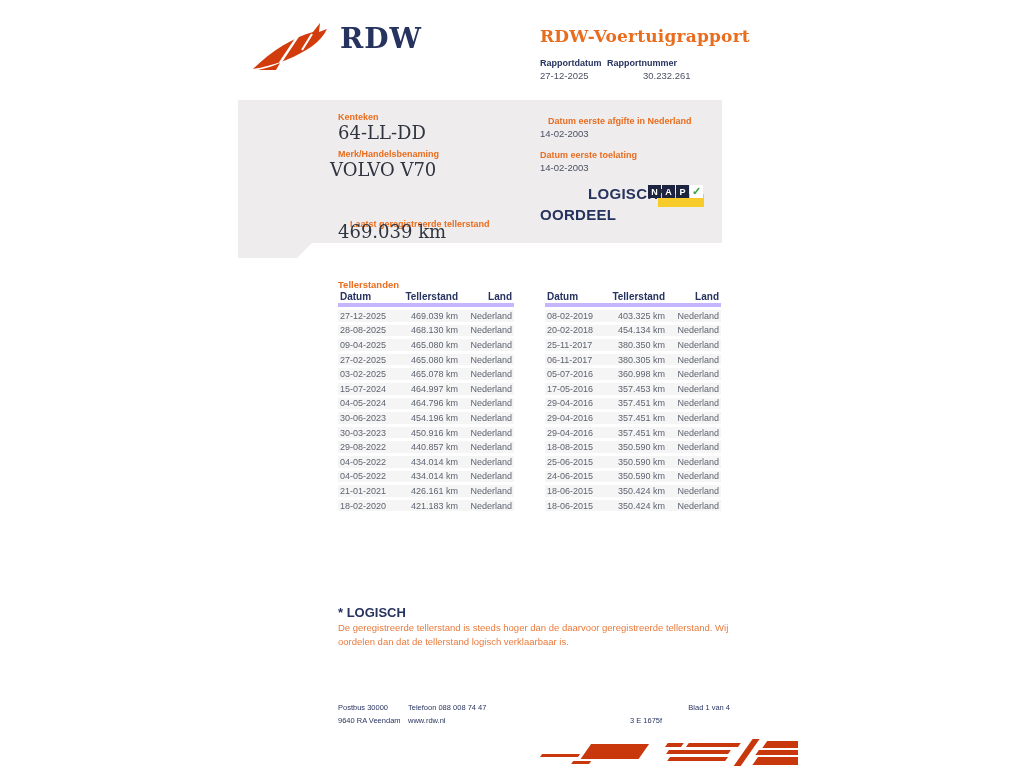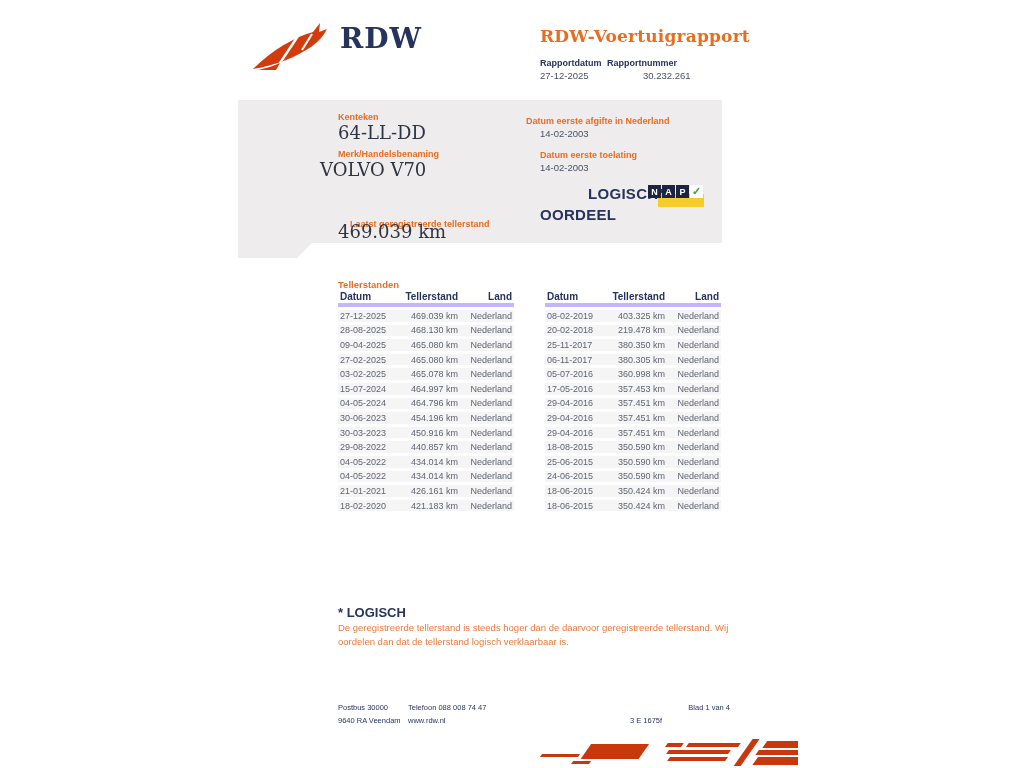--- a/index.html
+++ b/index.html
@@ -133,26 +133,26 @@
 <div class="abs meta-label lbl-rapportnummer">Rapportnummer</div>
 <div class="abs meta-value val-rapportnummer">30.232.261</div>
 
 <div class="abs infobox">
   <div class="infobox-tab"></div>
 
   <div class="box-label" style="left:100px;top:12px;">Kenteken</div>
   <div class="box-value-lg" style="left:100px;top:22px;">64-LL-DD</div>
 
   <div class="box-label" style="left:100px;top:49px;">Merk/Handelsbenaming</div>
-  <div class="box-value-lg" style="left:82px;top:59px;">VOLVO V70</div>
+  <div class="box-value-lg" style="left:92px;top:59px;">VOLVO V70</div>
 
   <div class="box-label" style="left:112px;top:111px;margin-top:8px;">Laatst geregistreerde tellerstand</div>
   <div class="box-value-lg" style="left:100px;top:121px;">469.039 km</div>
 
-  <div class="box-label" style="left:288px;top:16px;">Datum eerste afgifte in Nederland</div>
+  <div class="box-label" style="left:310px;top:16px;">Datum eerste afgifte in Nederland</div>
   <div class="box-value-sm" style="left:302px;top:28px;">14-02-2003</div>
 
   <div class="box-label" style="left:302px;top:50px;">Datum eerste toelating</div>
   <div class="box-value-sm" style="left:302px;top:62px;">14-02-2003</div>
 
   <div class="oordeel" style="top:85px;margin-left:48px;">LOGISCH*</div>
   <div class="oordeel" style="top:106px;">OORDEEL</div>
 
   <div class="nap">
     <div class="nap-yellow"></div>
@@ -252,21 +252,21 @@
     <span class="tcell c2">Land</span>
   </div>
   <div>
       <div class="trow">
         <span class="tcell c0">08-02-2019</span>
         <span class="tcell c1">403.325 km</span>
         <span class="tcell c2">Nederland</span>
       </div>
       <div class="trow">
         <span class="tcell c0">20-02-2018</span>
-        <span class="tcell c1">219.478 km</span>
+        <span class="tcell c1">454.134 km</span>
         <span class="tcell c2">Nederland</span>
       </div>
       <div class="trow">
         <span class="tcell c0">25-11-2017</span>
         <span class="tcell c1">380.350 km</span>
         <span class="tcell c2">Nederland</span>
       </div>
       <div class="trow">
         <span class="tcell c0">06-11-2017</span>
         <span class="tcell c1">380.305 km</span>

